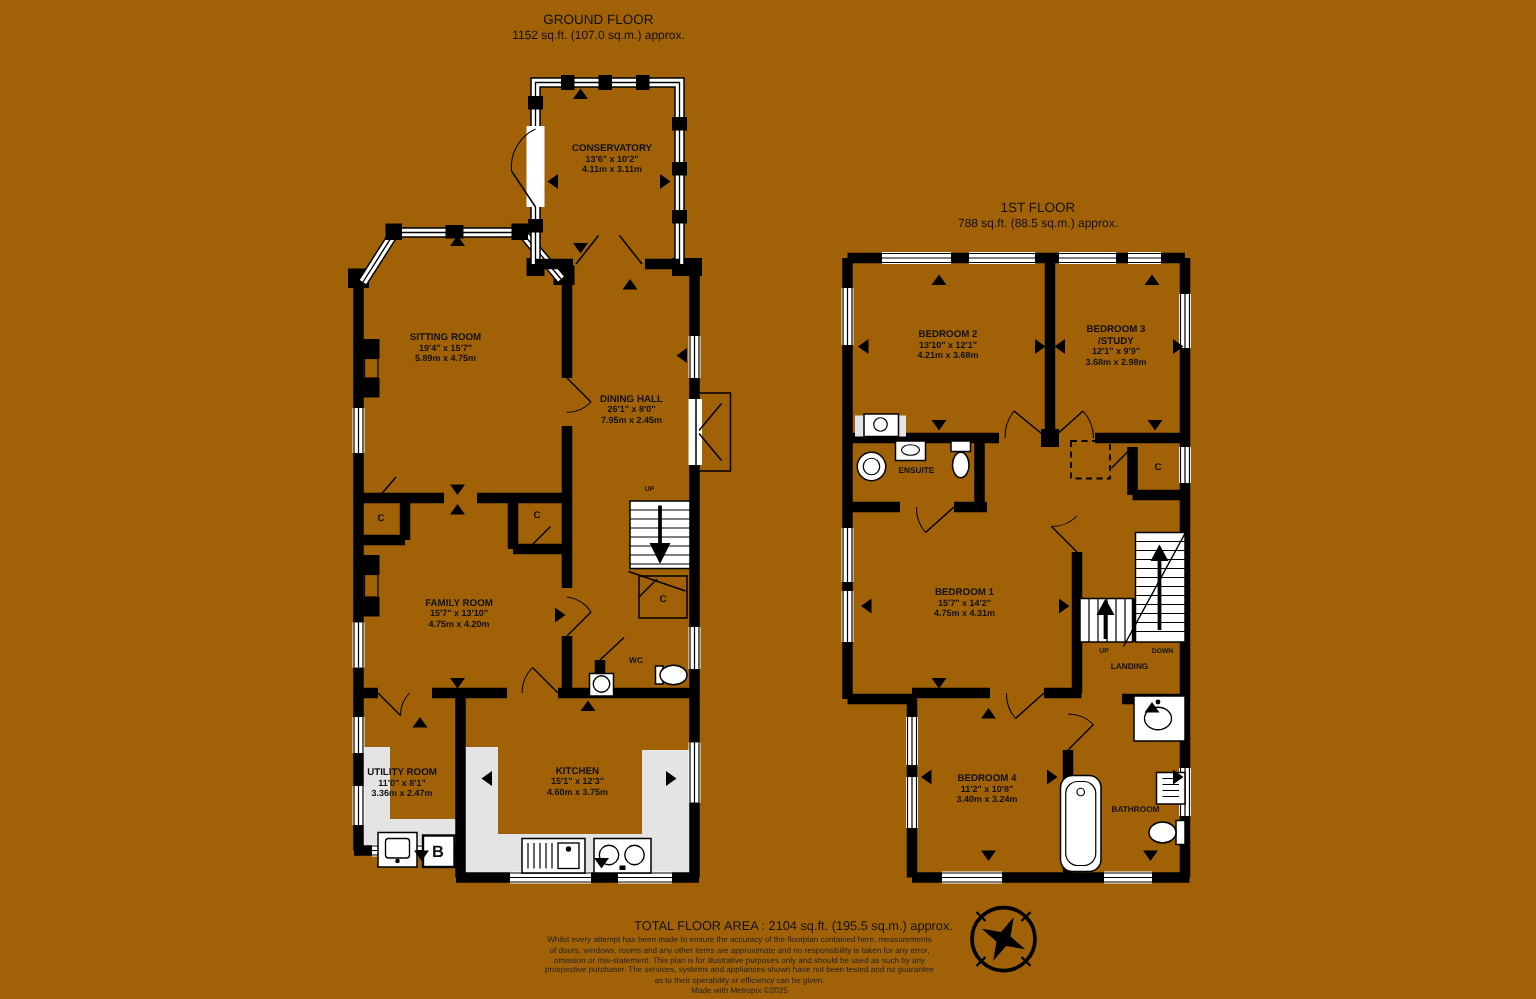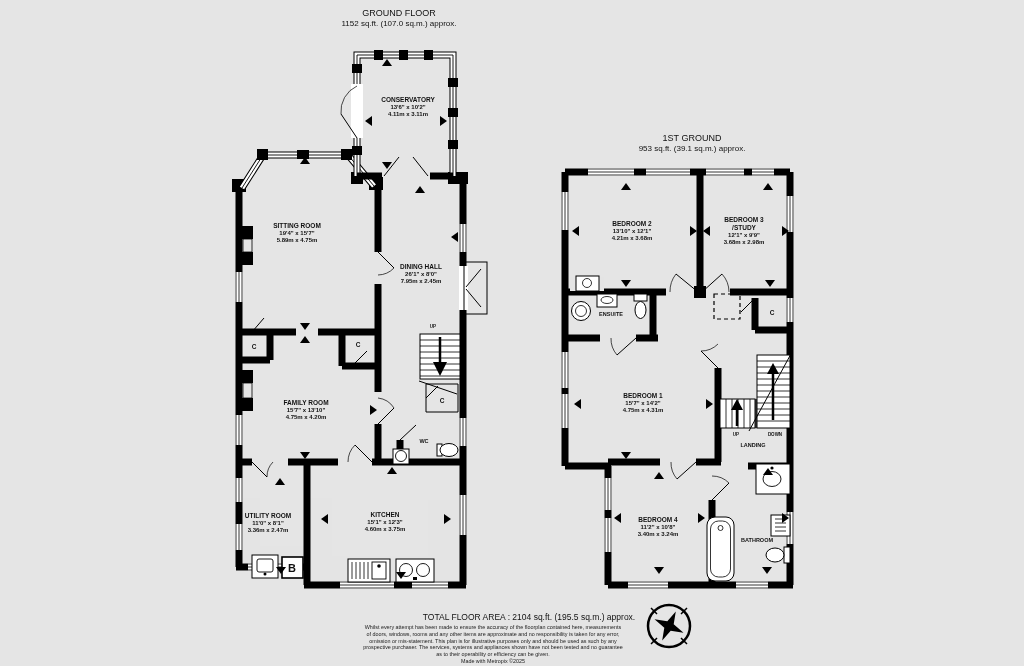--- a/index.html
+++ b/index.html
@@ -1,16 +1,16 @@
 <!DOCTYPE html>
 <html><head>
 <meta charset="utf-8">
 <style>
   html,body{margin:0;padding:0;background:#fff;}
-  .canvas{position:relative;width:1024px;height:666px;background:#e5e5e5;overflow:hidden;
+  .canvas{position:relative;width:1024px;height:666px;background:#a16207;overflow:hidden;
           font-family:"Liberation Sans",sans-serif;color:#111;}
   svg{position:absolute;left:0;top:0;}
   .wall{stroke:#000;stroke-width:7;fill:none;}
   .thin{stroke:#000;stroke-width:1;fill:none;}
   .hair{stroke:#000;stroke-width:0.8;fill:none;}
   .arc{stroke:#000;stroke-width:0.7;fill:none;}
   .tread{stroke:#000;stroke-width:0.8;}
   .winline{stroke:#000;stroke-width:0.8;}
   .tri{fill:#000;}
   .fixture{fill:#fff;stroke:#000;stroke-width:1;}
@@ -428,22 +428,22 @@
     <polygon fill="#000" points="683.5,632.8 670.7,630.7 662.2,640.5 664.3,627.7 654.5,619.2 667.3,621.3 675.8,611.5 673.7,624.3"></polygon>
     <path d="M681,614 L687,608 M657,614 L651,608 M681,638 L687,644 M657,638 L651,644" stroke="#000" stroke-width="1.5"></path>
   </g>
 </svg>
 
 <div class="plan-title" style="left:399px;top:8px;">
   <div>GROUND FLOOR</div>
   <div class="sub">1152 sq.ft. (107.0 sq.m.) approx.</div>
 </div>
 <div class="plan-title" style="left:692px;top:133px;">
-  <div>1ST GROUND</div>
-  <div class="sub">953 sq.ft. (39.1 sq.m.) approx.</div>
+  <div>1ST FLOOR</div>
+  <div class="sub">788 sq.ft. (88.5 sq.m.) approx.</div>
 </div>
 
 <div class="fp-label" style="left:408px;top:107px;">
   <span class="nm">CONSERVATORY</span>
   <span class="dim">13'6" x 10'2"</span>
   <span class="dim">4.11m x 3.11m</span>
 </div>
 <div class="fp-label" style="left:297px;top:233px;">
   <span class="nm">SITTING ROOM</span>
   <span class="dim">19'4" x 15'7"</span>

